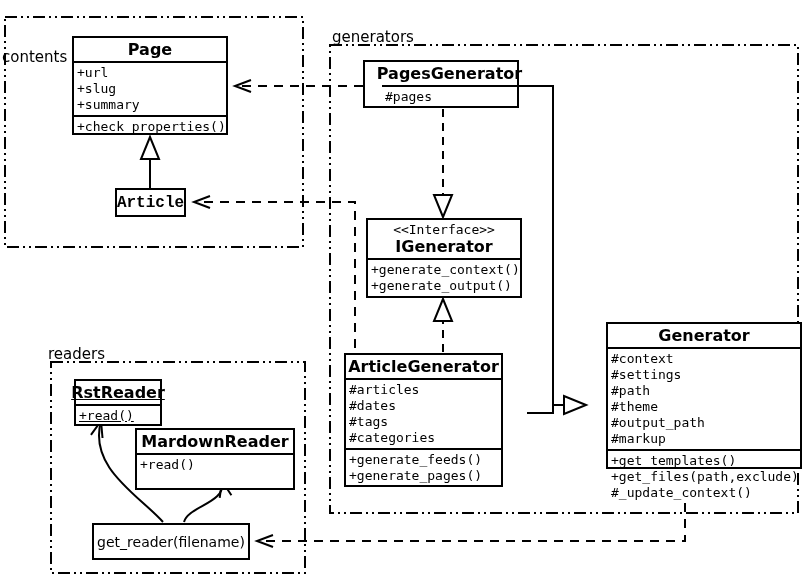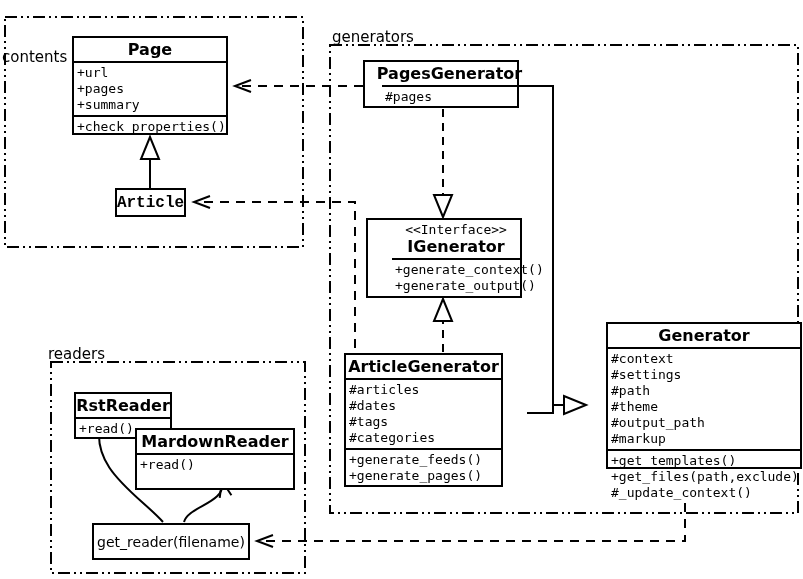--- a/index.html
+++ b/index.html
@@ -55,40 +55,40 @@
   </svg>
 
   <div class="pkg-label" style="left:2px;top:1px;margin-top:48px;">contents</div>
   <div class="pkg-label" style="left:332px;top:29px;">generators</div>
   <div class="pkg-label" style="left:48px;top:346px;">readers</div>
 
   <div class="cbox" style="left:72px;top:36px;width:156px;height:99px;">
     <div class="ctitle">Page</div>
     <div class="comp">
       <div>+url</div>
-      <div>+pages</div>
+      <div>+slug</div>
       <div>+summary</div>
     </div>
     <div class="comp">
       <div>+check_properties()</div>
     </div>
   </div>
 
   <div class="cbox" style="left:115px;top:188px;width:71px;height:29px;">
     <div class="ctitle" style="flex:1 1 auto;padding:0;font-family:Liberation Mono, monospace;">Article</div>
   </div>
 
   <div class="cbox" style="left:363px;top:60px;width:156px;height:48px;padding-left:17px;">
     <div class="ctitle">PagesGenerator</div>
     <div class="comp">
       <div>#pages</div>
     </div>
   </div>
 
-  <div class="cbox" style="left:366px;top:218px;width:156px;height:80px;padding-left:24px;">
+  <div class="cbox" style="left:366px;top:218px;width:156px;height:80px;">
     <div class="ctitle" style="display:block;padding:2px 0;">
       <span class="stereo">&lt;&lt;Interface&gt;&gt;</span>
       <span class="iname">IGenerator</span>
     </div>
     <div class="comp">
       <div>+generate_context()</div>
       <div>+generate_output()</div>
     </div>
   </div>
 
@@ -116,21 +116,21 @@
       <div>#output_path</div>
       <div>#markup</div>
     </div>
     <div class="comp">
       <div>+get_templates()</div>
       <div>+get_files(path,exclude)</div>
       <div>#_update_context()</div>
     </div>
   </div>
 
-  <div class="cbox" style="left:74px;top:392px;width:98px;height:47px;">
+  <div class="cbox" style="left:74px;top:379px;width:88px;height:47px;text-decoration:underline;">
     <div class="ctitle">RstReader</div>
     <div class="comp">
       <div>+read()</div>
     </div>
   </div>
 
   <div class="cbox" style="left:135px;top:428px;width:160px;height:62px;">
     <div class="ctitle">MardownReader</div>
     <div class="comp">
       <div>+read()</div>

